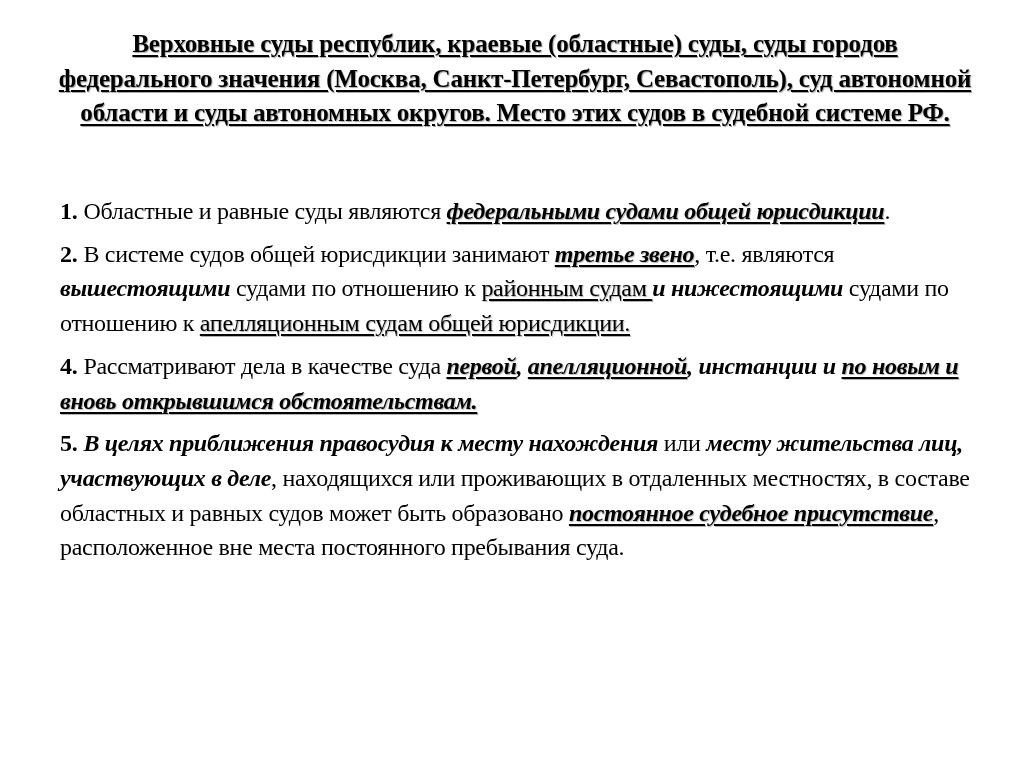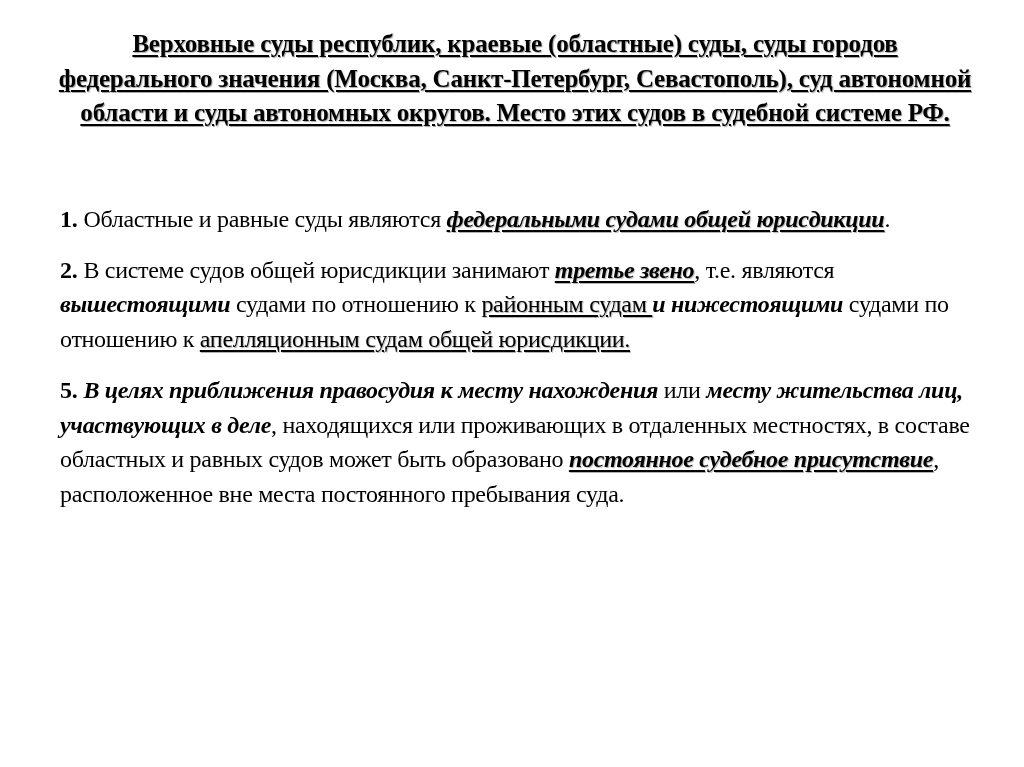--- a/index.html
+++ b/index.html
@@ -40,21 +40,21 @@
     .body {
       position: absolute;
       left: 60px;
       top: 186px;
       width: 910px;
       font-size: 24px;
       line-height: 34.7px;
       letter-spacing: -0.3px;
     }
     .item {
-      margin: 16px 0 5px 0;
+      margin: 8px 0 5px 0;
     }
     .num {
       font-weight: bold;
       margin-right: 6px;
     }
     .ul { text-decoration: underline; text-decoration-thickness: 2px; text-underline-offset: 3px; }
     .bi { font-weight: bold; font-style: italic; }
     .b { font-weight: normal; }
     .sh { text-shadow: 1px 1px 1px rgba(0,0,0,0.3); }
   </style>
@@ -66,18 +66,21 @@
 
   <div class="body">
     <div class="item">
       <span class="num">1.</span><span>Областные и равные суды являются </span><span class="bi ul sh">федеральными судами общей юрисдикции</span><span>.</span>
     </div>
 
     <div class="item">
       <span class="num">2.</span><span>В системе судов общей юрисдикции занимают </span><span class="bi ul sh">третье звено</span><span>, т.е. являются  </span><span class="bi">вышестоящими</span><span> судами по отношению к </span><span class="b ul sh">районным судам </span><span class="bi">и нижестоящими</span><span> судами по отношению к  </span><span class="b ul sh">апелляционным судам общей юрисдикции.</span>
     </div>
 
+    <div class="item">
+      <span class="num">4.</span><span>Рассматривают дела в качестве суда </span><span class="bi ul sh">первой</span><span class="bi">, </span><span class="bi ul sh">апелляционной</span><span class="bi">, инстанции и </span><span class="bi ul sh">по новым и вновь открывшимся обстоятельствам.</span>
+    </div>
 
     <div class="item">
       <span class="num">5.</span><span class="bi">В целях приближения правосудия к месту нахождения</span><span> или </span><span class="bi">месту жительства лиц, участвующих в деле</span><span>, находящихся или проживающих в отдаленных местностях, в составе областных и равных судов может быть образовано </span><span class="bi ul sh">постоянное судебное присутствие</span><span>, расположенное вне места постоянного пребывания суда.</span>
     </div>
   </div>
 </div>
 
 </body></html>

